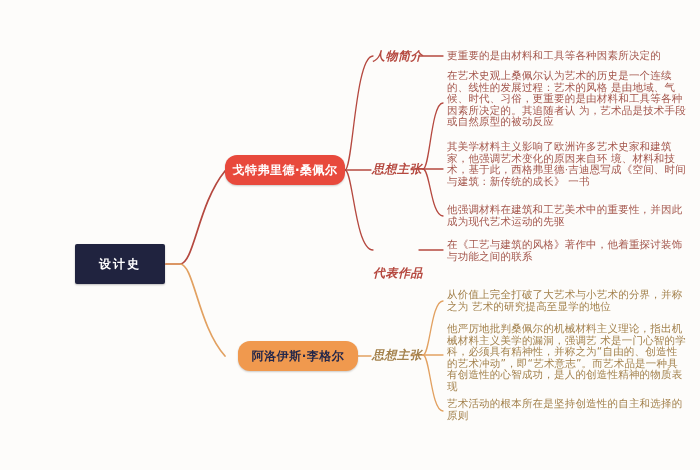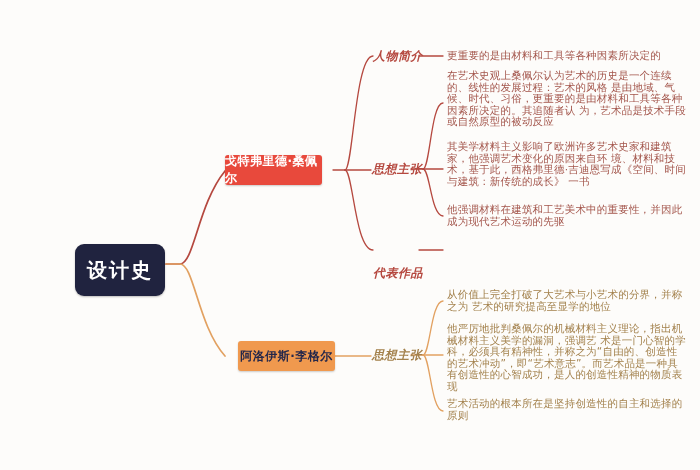--- a/index.html
+++ b/index.html
@@ -8,29 +8,29 @@
     position:relative;width:700px;height:470px;margin:0 auto;
     background:var(--canvas-bg,#fdfcfa);overflow:hidden;
   }
   svg.links{position:absolute;left:0;top:0;width:700px;height:470px;}
   svg.links path{fill:none;stroke-linecap:round;}
   svg.links path.r{stroke:var(--branch1-line,#b5483f);stroke-width:1.3px;}
   svg.links path.o{stroke:var(--branch2-line,#e2a161);stroke-width:1.3px;}
   svg.links path.main{stroke-width:1.7px;}
 
   .root-node{
-    position:absolute;left:75px;top:244px;width:90px;height:52px;
+    position:absolute;left:75px;top:244px;width:90px;height:40px;
     background:var(--root-bg,#20233f);color:var(--root-text,#ffffff);
-    border-radius:9px;display:flex;align-items:center;justify-content:center;
-    font-size:20px;font-weight:bold;letter-spacing:2px;
+    border-radius:2px;display:flex;align-items:center;justify-content:center;
+    font-size:12px;font-weight:bold;letter-spacing:2px;
     box-shadow:0 1px 2px rgba(0,0,0,.25);
   }
   .branch-node{
-    position:absolute;left:225px;width:97px;height:30px;
-    border-radius:3px;display:flex;align-items:center;justify-content:center;
+    position:absolute;left:225px;width:120px;height:30px;
+    border-radius:12px;display:flex;align-items:center;justify-content:center;
     font-size:12px;font-weight:bold;letter-spacing:.5px;
     box-shadow:0 1px 2px rgba(0,0,0,.2);
   }
   .branch-node.b1{top:155px;background:var(--branch1-bg,#e8493c);color:#ffffff;}
   .branch-node.b2{top:341px;background:var(--branch2-bg,#f0994e);color:var(--branch2-label,#24274a);margin-left:13px;}
 
   .lbl{
     position:absolute;font-size:12px;font-weight:bold;letter-spacing:.5px;
     line-height:12px;white-space:nowrap;font-style:italic;
   }
@@ -82,18 +82,19 @@
 
   <div class="lbl r" style="left:373px;top:50px;">人物简介</div>
   <div class="lbl r" style="left:372px;top:163px;">思想主张</div>
   <div class="lbl r" style="left:373px;top:244px;margin-top:23px;">代表作品</div>
   <div class="lbl o" style="left:372px;top:349px;">思想主张</div>
 
   <div class="txt r" style="top:50px;">更重要的是由材料和工具等各种因素所决定的</div>
   <div class="txt r" style="top:70px;">在艺术史观上桑佩尔认为艺术的历史是一个连续的、线性的发展过程：艺术的风格 是由地域、气候、时代、习俗，更重要的是由材料和工具等各种因素所决定的。其追随者认 为，艺术品是技术手段或自然原型的被动反应</div>
   <div class="txt r" style="top:141px;">其美学材料主义影响了欧洲许多艺术史家和建筑家，他强调艺术变化的原因来自环 境、材料和技术，基于此，西格弗里德·吉迪恩写成《空间、时间与建筑：新传统的成长》 一书</div>
   <div class="txt r" style="top:204px;">他强调材料在建筑和工艺美术中的重要性，并因此成为现代艺术运动的先驱</div>
+  <div class="txt r" style="top:239px;">在《工艺与建筑的风格》著作中，他着重探讨装饰与功能之间的联系</div>
 
   <div class="txt o" style="top:289px;">从价值上完全打破了大艺术与小艺术的分界，并称之为 艺术的研究提高至显学的地位</div>
   <div class="txt o" style="top:323px;">他严厉地批判桑佩尔的机械材料主义理论，指出机械材料主义美学的漏洞，强调艺 术是一门心智的学科，必须具有精神性，并称之为“自由的、创造性的艺术冲动”，即“艺术意志”。而艺术品是一种具有创造性的心智成功，是人的创造性精神的物质表现</div>
   <div class="txt o" style="top:398px;">艺术活动的根本所在是坚持创造性的自主和选择的原则</div>
 
 </div>
 
 </body></html>

